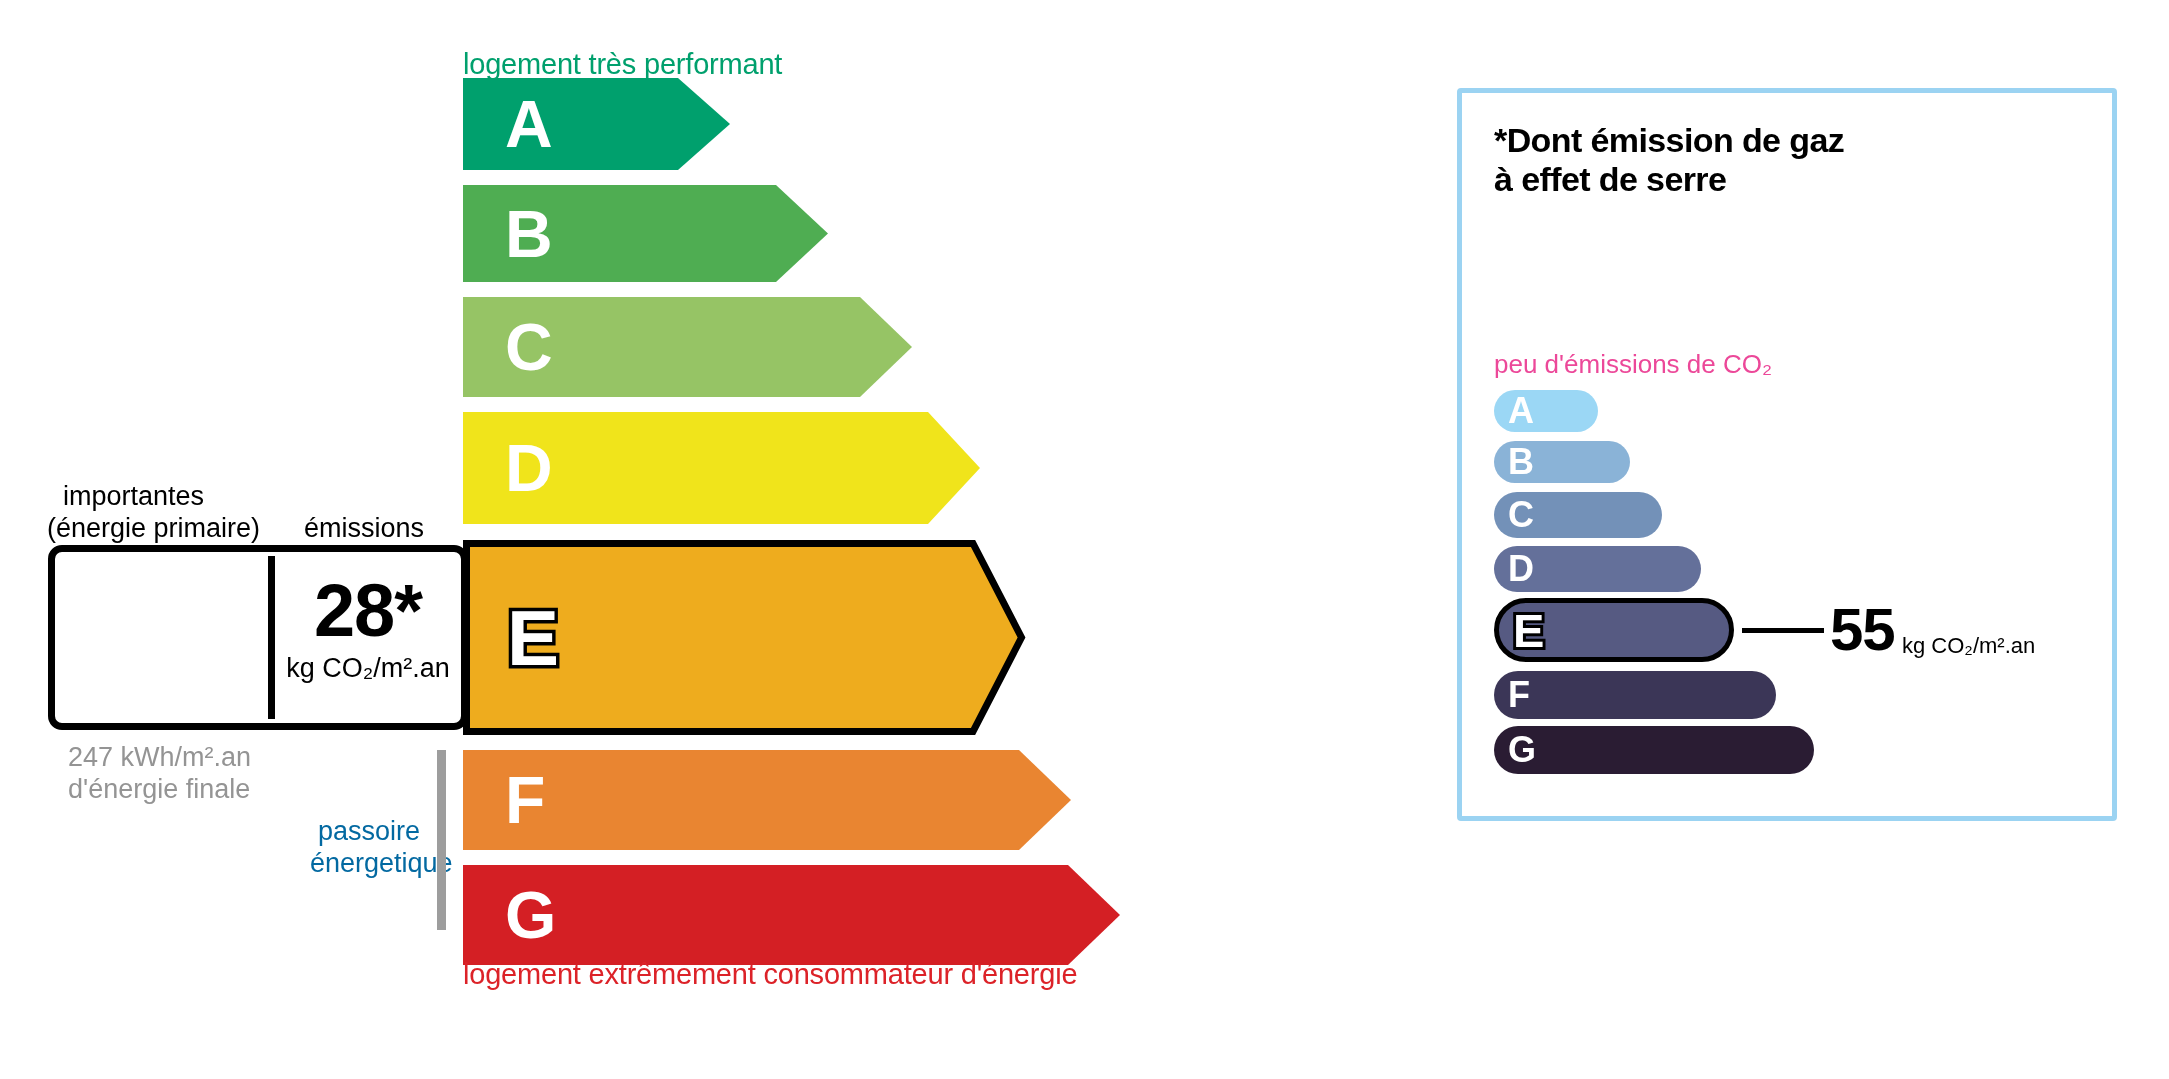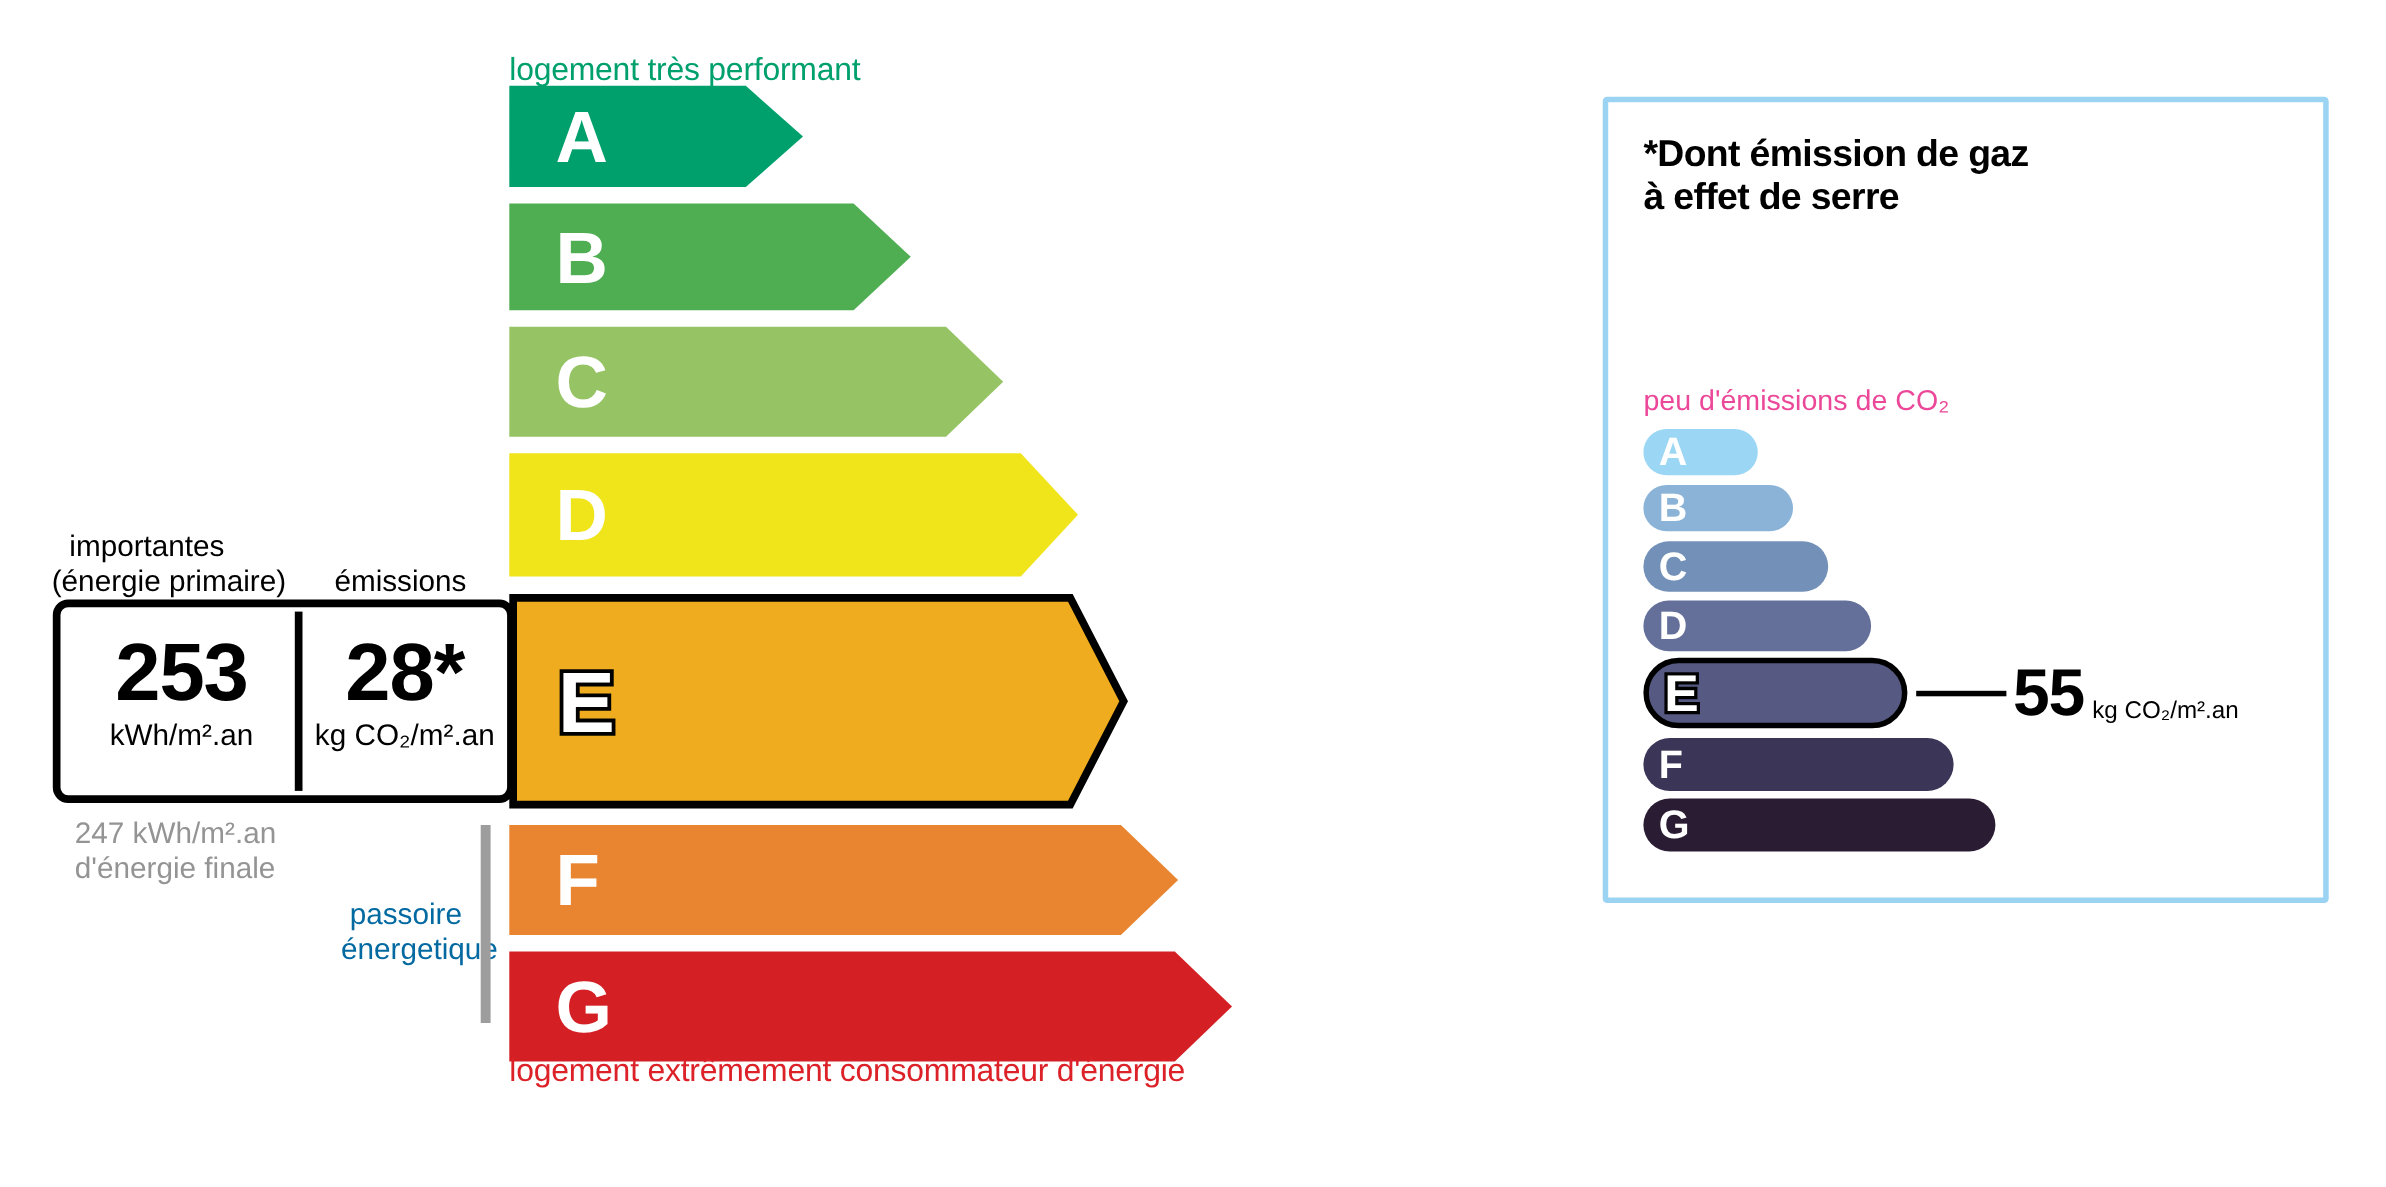--- a/index.html
+++ b/index.html
@@ -139,24 +139,20 @@
         </svg>
         <span class="letter">G</span>
       </div>
     </div>
 
   <div class="lbl-conso">importantes</div>
   <div class="lbl-conso-sub">(énergie primaire)</div>
   <div class="lbl-emissions">émissions</div>
 
   <div id="value-box">
-    <div class="val-cell" style="left:0;width:220px;">
-      <div class="val-num">253</div>
-      <div class="val-unit">kWh/m².an</div>
-    </div>
     <div class="val-cell" style="left:220px;width:186px;">
       <div class="val-num">28*</div>
       <div class="val-unit">kg CO₂/m².an</div>
     </div>
   </div>
   <div id="value-divider"></div>
 
   <div class="lbl-final">
     <span>247 kWh/m².an</span><br>
     <span>d'énergie finale</span>

